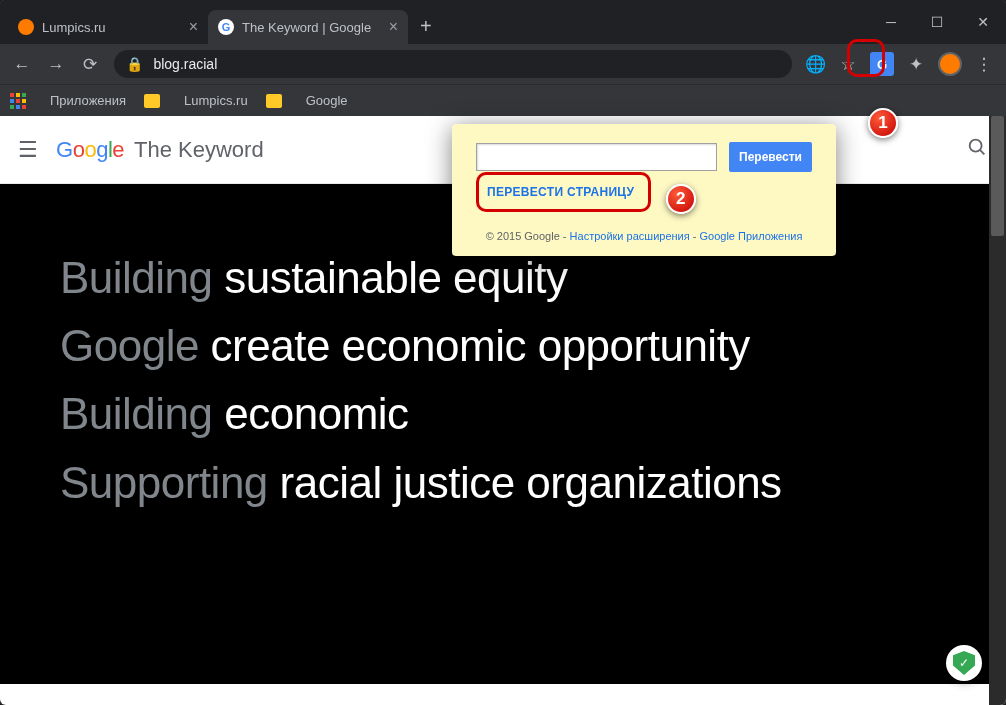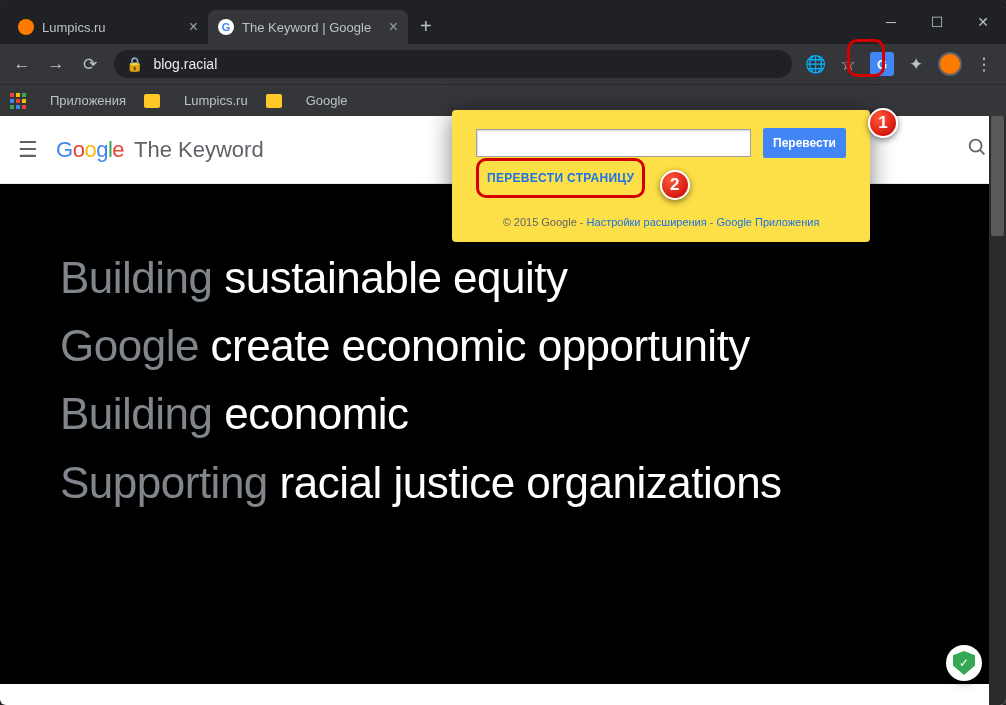--- a/index.html
+++ b/index.html
@@ -50,26 +50,26 @@
 
   .hero { background:#000; padding: 60px 60px 100px 60px; min-height: 500px; }
   .hero-line { font-size:44px; line-height:1.55; font-weight:400; letter-spacing:-0.5px; }
   .hero-line .muted { color:#80868b; }
   .hero-line .white { color:#fff; }
 
   .scrollbar { position:absolute; right:0; top:116px; bottom:0; width:17px; background:#2b2b2b; }
   .scroll-thumb { position:absolute; top:0; left:2px; right:2px; height:120px; background:#5a5a5a; border-radius:2px; }
 
   
-  .ext-popup { position:absolute; left:452px; top:110px; width:418px; background:#fde047; border-radius:4px; box-shadow: 0 4px 24px rgba(0,0,0,0.5); padding: 18px 24px 14px 24px; z-index:50; }
+  .ext-popup { position:absolute; left:452px; top:124px; width:384px; background:#fef9c3; border-radius:4px; box-shadow: 0 4px 24px rgba(0,0,0,0.5); padding: 18px 24px 14px 24px; z-index:50; }
   .ext-row1 { display:flex; gap:12px; align-items:center; }
   .ext-input { flex:1; height:28px; border:1px solid #a0a0a0; background:#fff; box-shadow: inset 1px 1px 2px rgba(0,0,0,0.15); padding:0 6px; }
   .ext-btn { height:30px; background:#4285f4; color:#fff; border:none; padding:0 10px; font-size:12px; border-radius:2px; font-weight:bold; }
   .ext-link { display:block; margin-top:22px; color:#1a73e8; font-size:12px; font-weight:600; letter-spacing:0.3px; padding:6px 4px; }
-  .ext-link-hl { border:3px solid #d40000; border-radius:10px; display:inline-block; padding: 4px 4px 4px 4px;}
+  .ext-link-hl { border:3px solid #d40000; border-radius:10px; display:inline-block; padding: 4px 10px 4px 4px;}
   .ext-footer { margin-top:18px; text-align:center; font-size:11px; color:#5f6368; }
   .ext-footer a { color:#1a73e8; text-decoration:none; }
 
   
   .badge { position:absolute; width:30px; height:30px; border-radius:50%; background: radial-gradient(circle at 35% 30%, #ff5a3a, #c40000); border:2px solid #fff; color:#fff; font-weight:bold; font-size:17px; display:flex; align-items:center; justify-content:center; box-shadow:0 2px 6px rgba(0,0,0,0.5); z-index:60; pointer-events:none;}
   .badge1 { right:108px; top:108px; }
   .shield { position:absolute; right:24px; bottom:24px; width:36px; height:36px; border-radius:50%; background:#fff; display:flex; align-items:center; justify-content:center; box-shadow:0 2px 8px rgba(0,0,0,0.3); }
   .shield-inner { width:22px; height:24px; background:#34a853; clip-path: polygon(50% 0, 100% 18%, 100% 60%, 50% 100%, 0 60%, 0 18%); display:flex; align-items:center; justify-content:center; color:#fff; font-size:12px;}
 </style>
 </head>

